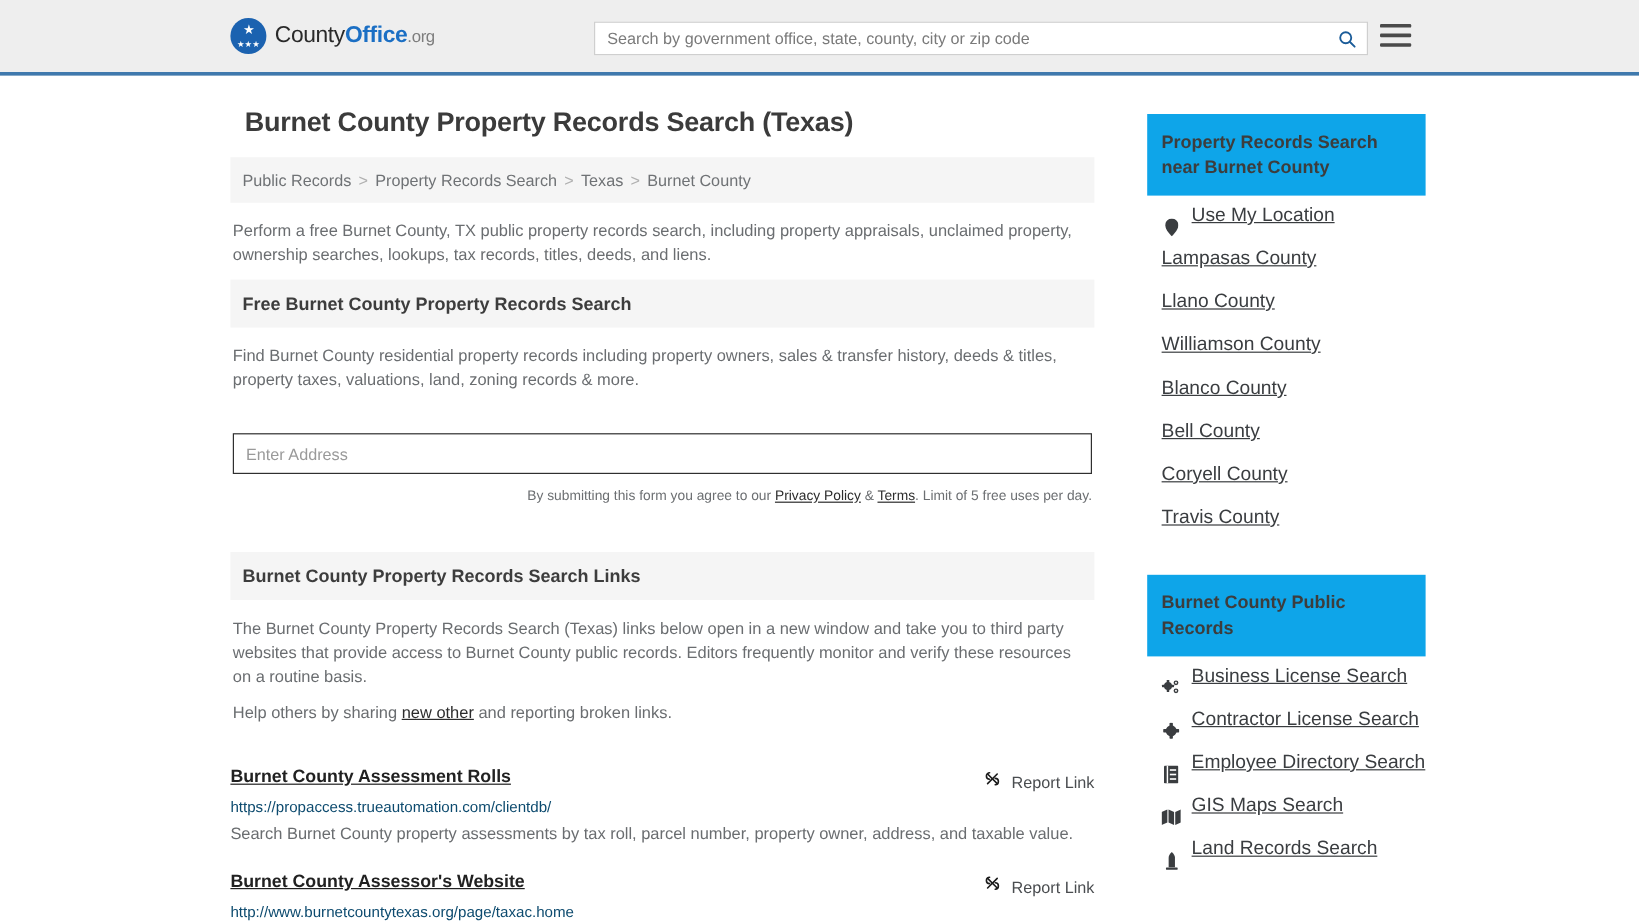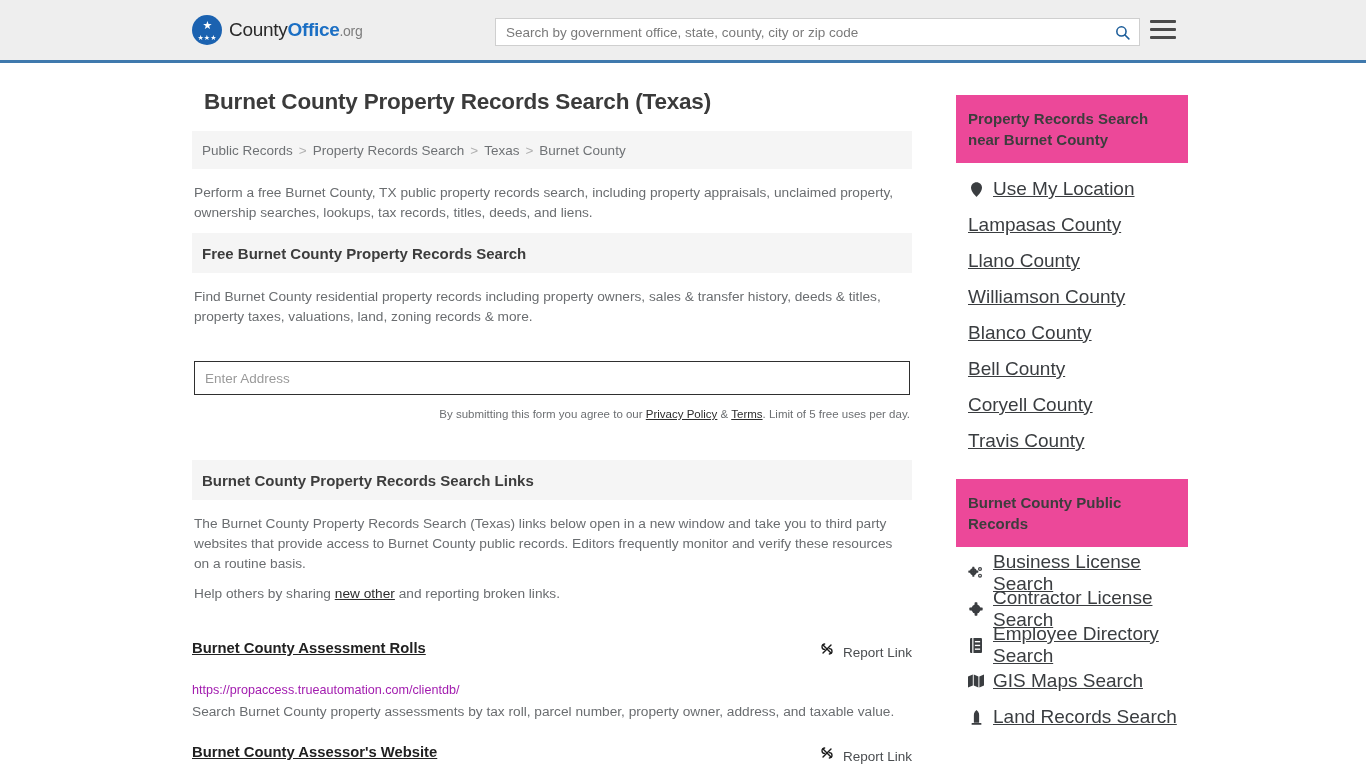--- a/index.html
+++ b/index.html
@@ -224,48 +224,47 @@
     align-items: flex-end;
     gap: 8px;
     font-size: 13.5px;
     color: #4a4d50;
     cursor: pointer;
     white-space: nowrap;
     padding-top: 1px;
   }
   .result-url {
     font-size: 12.6px;
-    color: #a21caf;
-    margin-top: 23px;
+    color: #0c4a6e;
+    margin-top: 6px;
     cursor: pointer;
   }
   .result-desc {
     font-size: 13.7px;
     line-height: 24px;
     color: #6a6d70;
     margin-top: 3px;
   }
 
   
   .side-head {
-    background: #ec4899;
+    background: #0ea5e9;
     padding: 13px 12px;
     font-size: 15px;
     font-weight: bold;
     color: #3d3d3d;
     line-height: 21px;
   }
   .side-list { padding: 8px 0 0 12px; }
   .side-item {
     display: flex;
-    align-items: center;
     gap: 9px;
     margin: 0 0 0 0;
     height: 36px;
-    font-size: 19px;
+    font-size: 16px;
   }
   .side-item a {
     color: #3a3d40;
     text-decoration: underline;
     cursor: pointer;
   }
   .side-ico {
     width: 16px;
     display: inline-flex;
     align-items: center;

